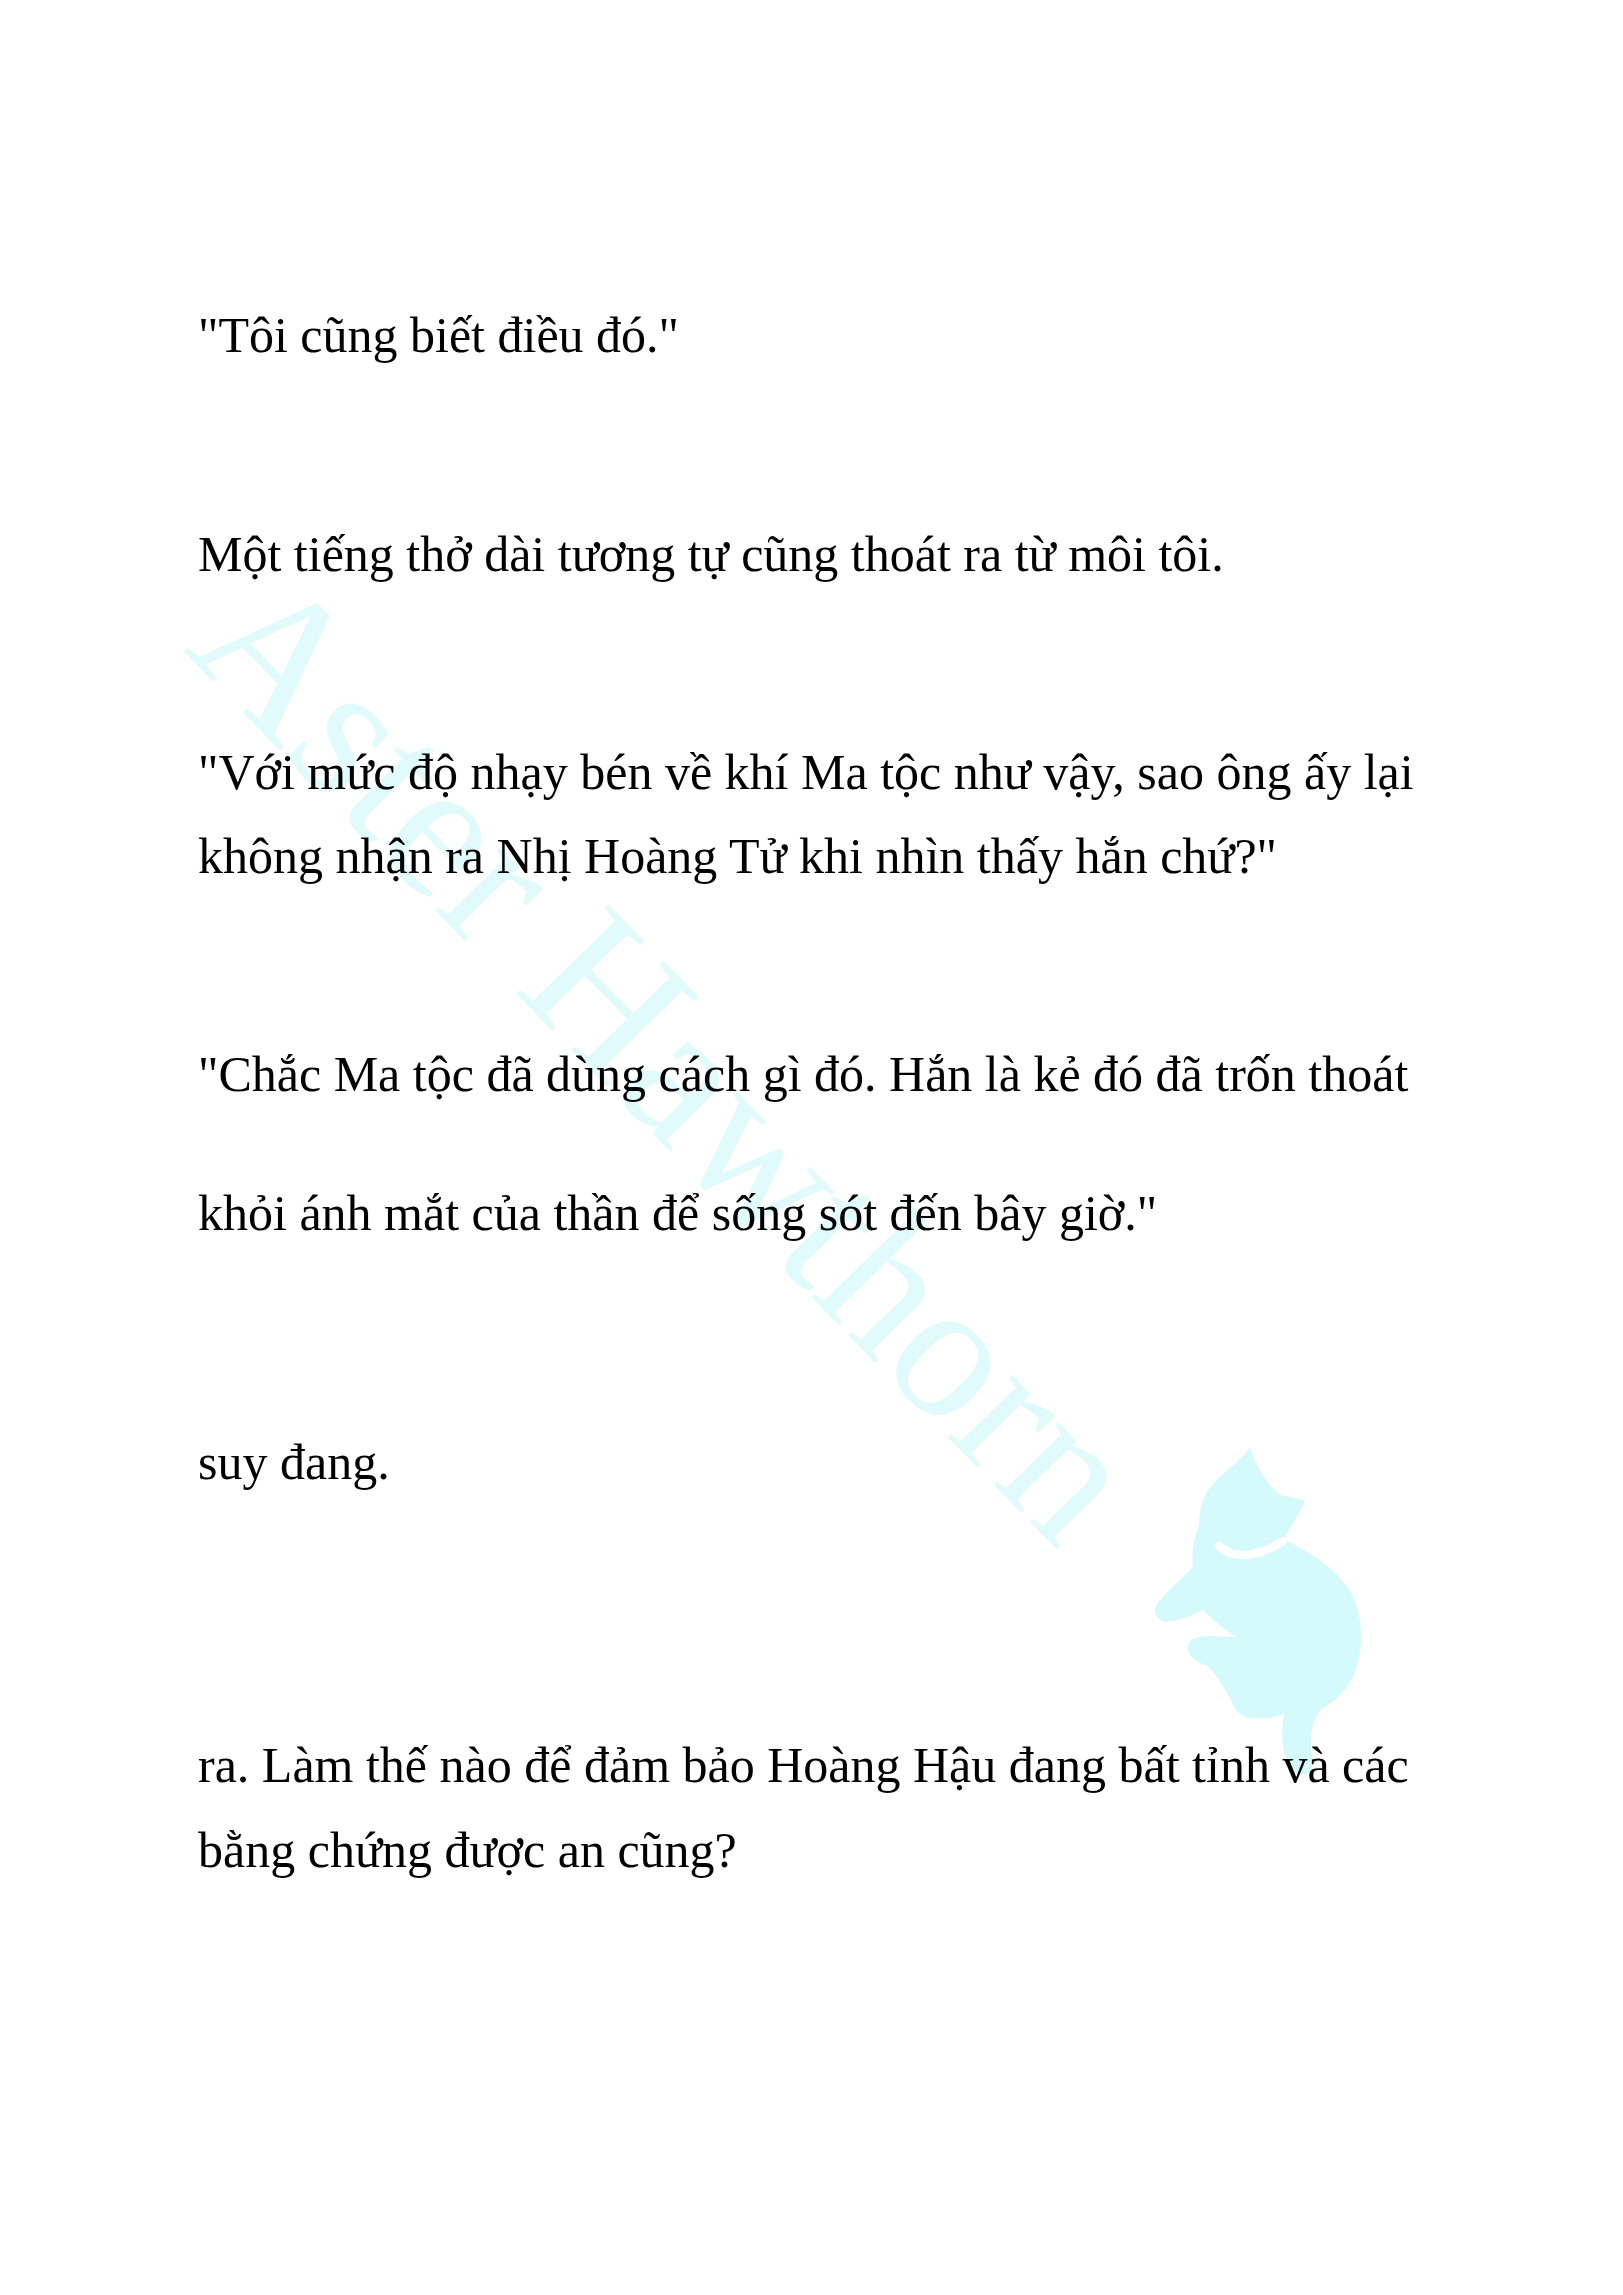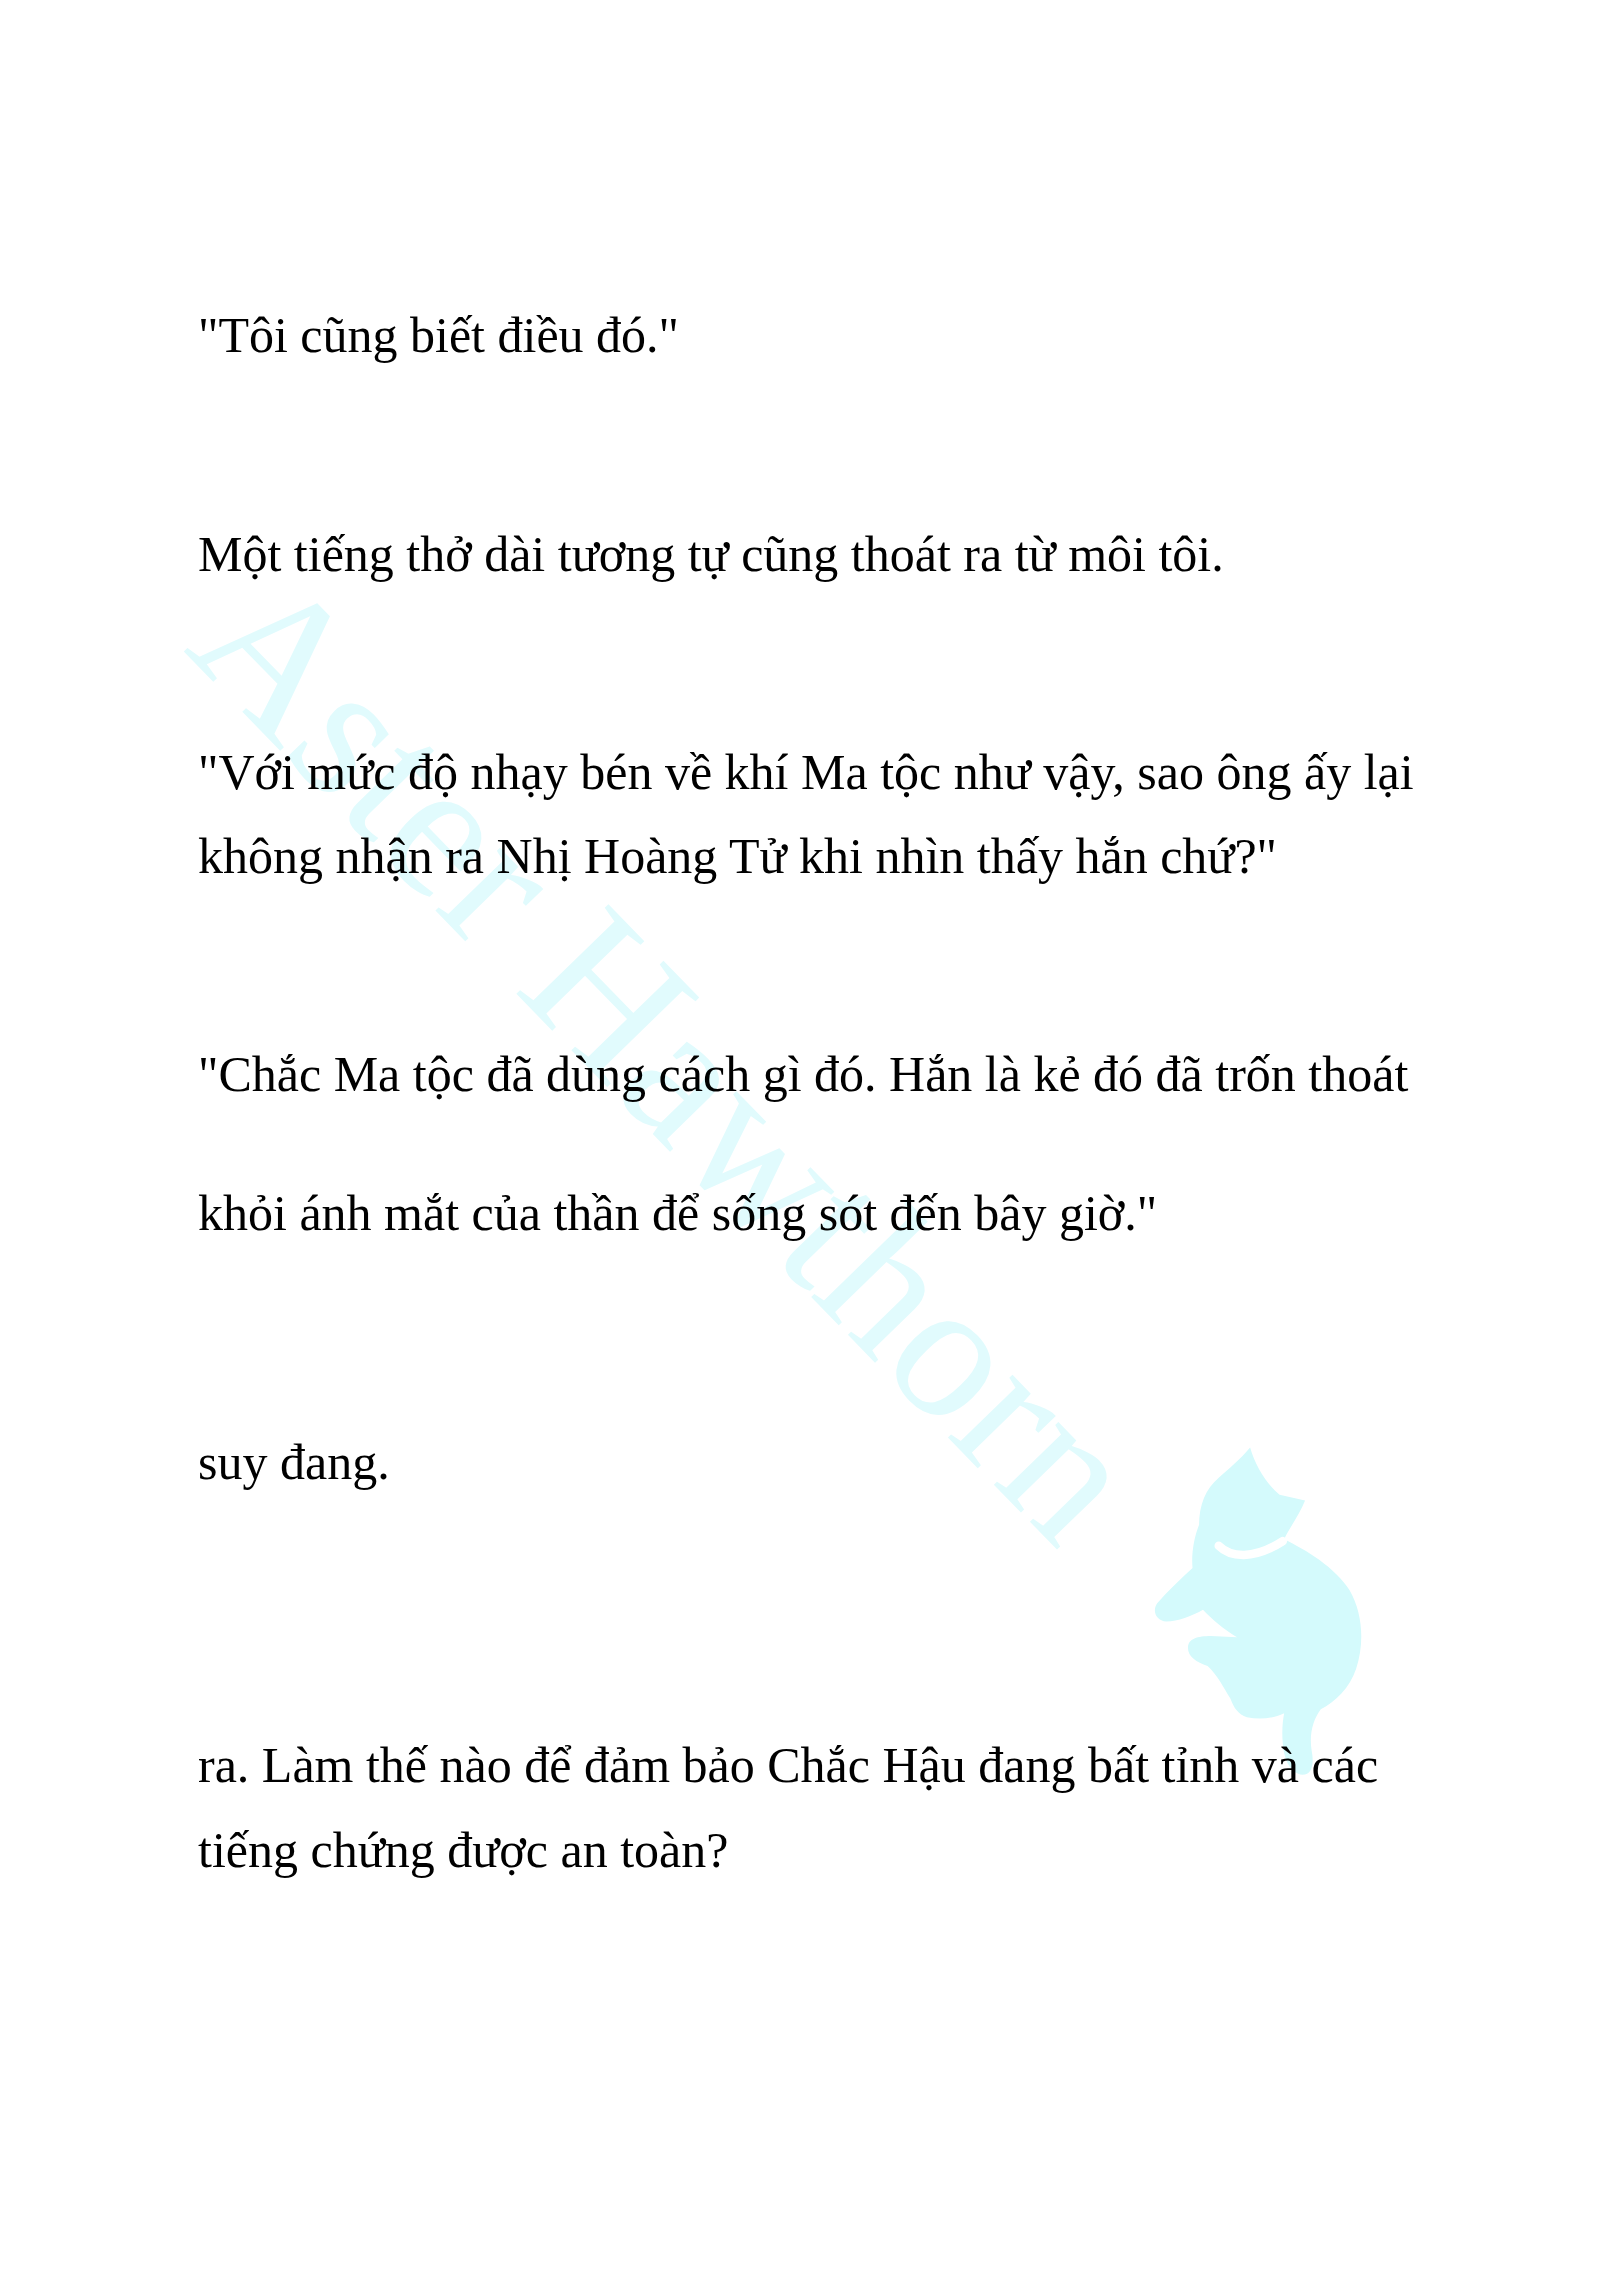--- a/index.html
+++ b/index.html
@@ -60,17 +60,17 @@
   <div class="line" style="top:529px">Một tiếng thở dài tương tự cũng thoát ra từ môi tôi.</div>
 
   <div class="line" style="top:747px">"Với mức độ nhạy bén về khí Ma tộc như vậy, sao ông ấy lại</div>
   <div class="line" style="top:831px">không nhận ra Nhị Hoàng Tử khi nhìn thấy hắn chứ?"</div>
 
   <div class="line" style="top:1049px">"Chắc Ma tộc đã dùng cách gì đó. Hắn là kẻ đó đã trốn thoát</div>
   <div class="line" style="top:1188px">khỏi ánh mắt của thần để sống sót đến bây giờ."</div>
 
   <div class="line" style="top:1437px">suy đang.</div>
 
-  <div class="line" style="top:1740px">ra. Làm thế nào để đảm bảo Chắc Hậu đang bất tỉnh và các</div>
-  <div class="line" style="top:1825px">tiếng chứng được an toàn?</div>
+  <div class="line" style="top:1740px">ra. Làm thế nào để đảm bảo Hoàng Hậu đang bất tỉnh và các</div>
+  <div class="line" style="top:1825px">bằng chứng được an cũng?</div>
 
 </div>
 
 
 </body></html>

